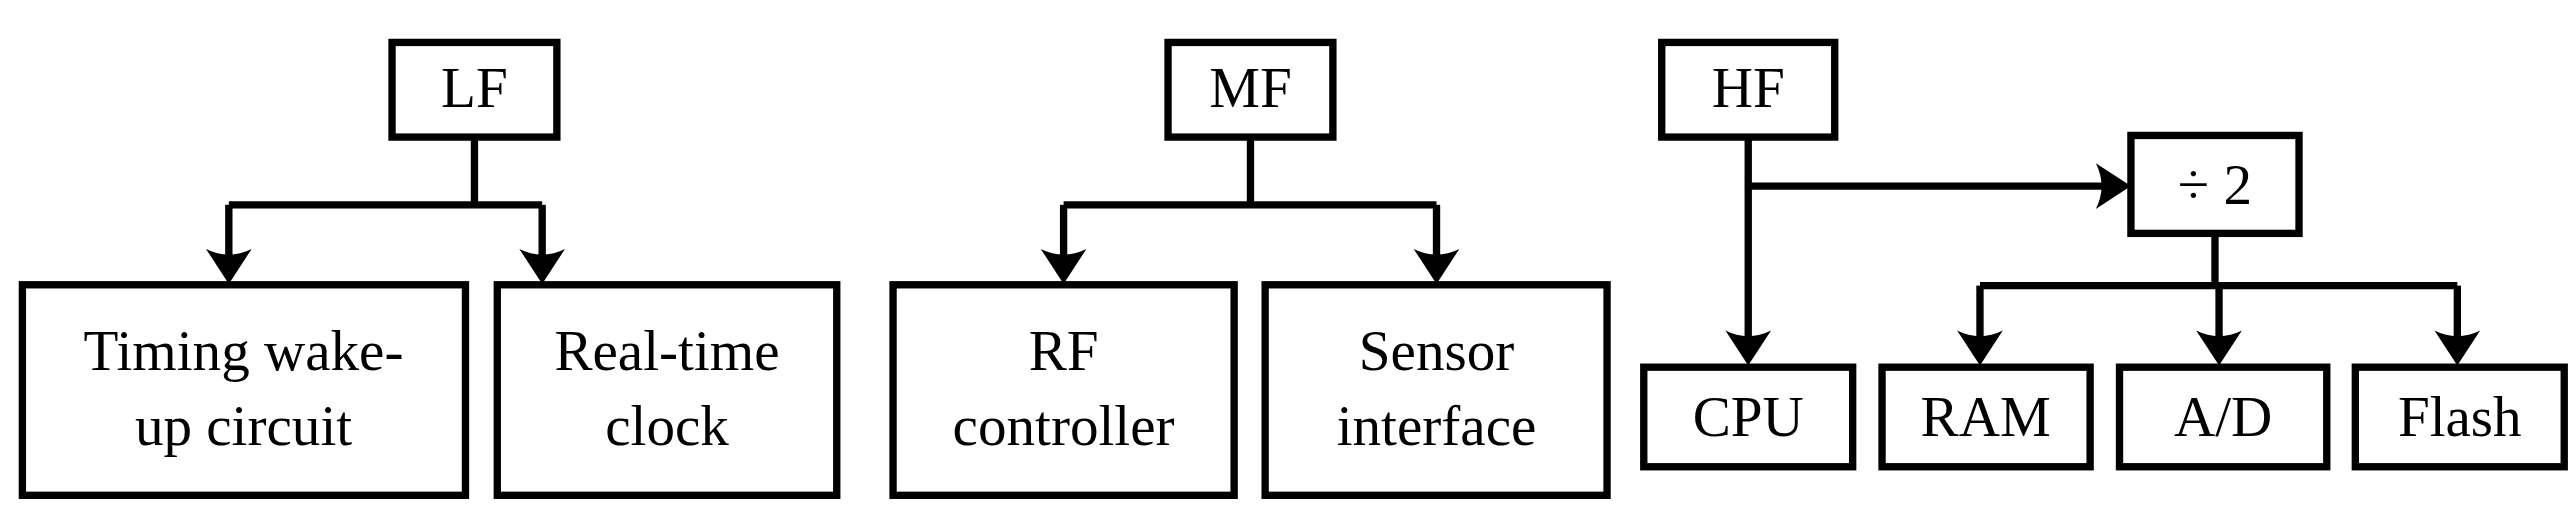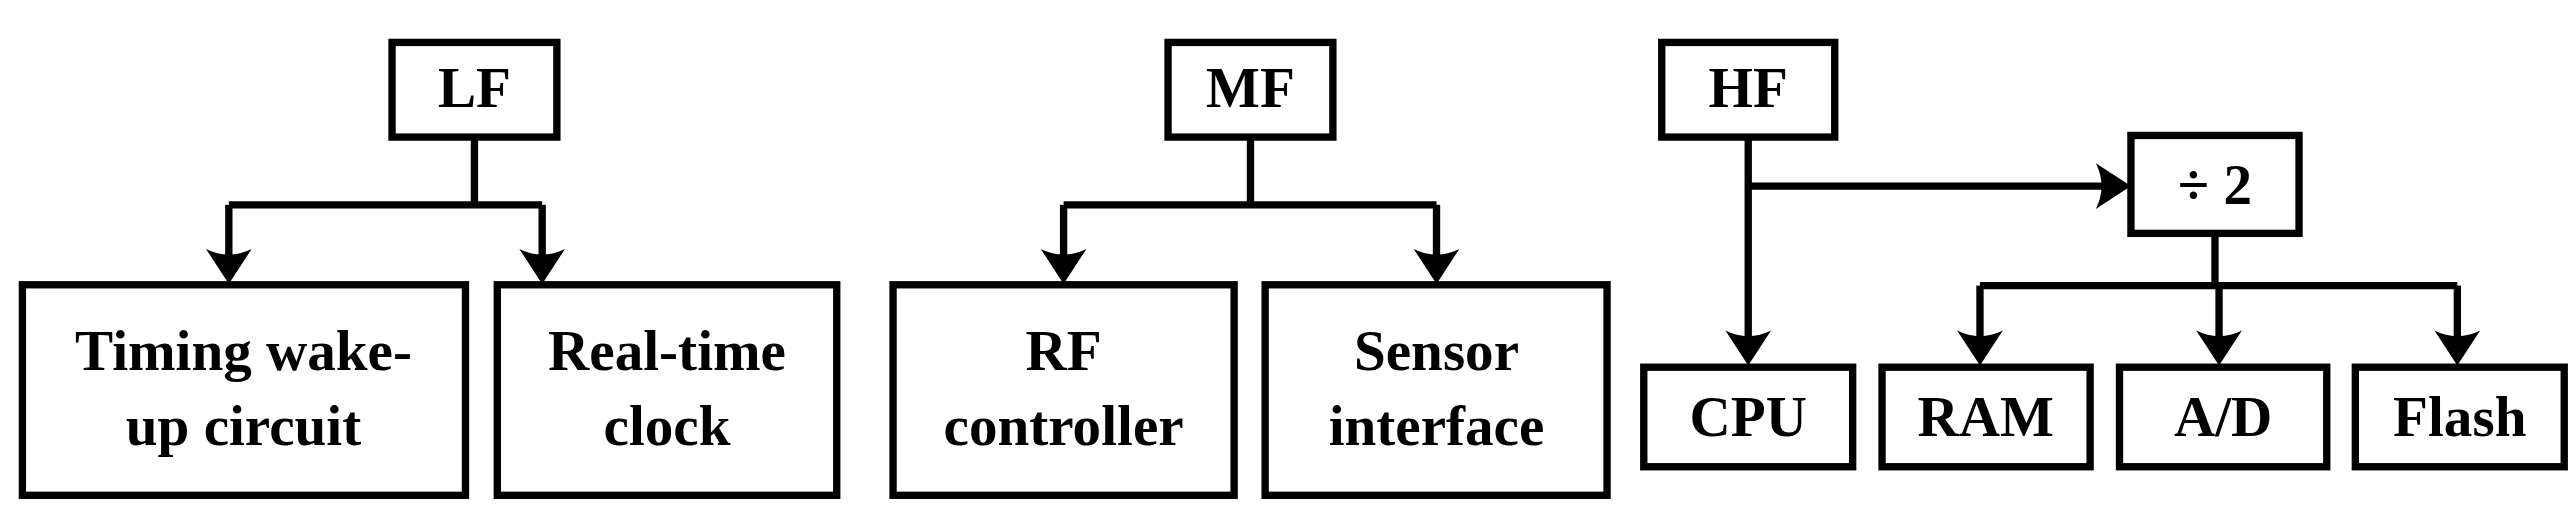--- a/index.html
+++ b/index.html
@@ -11,21 +11,20 @@
     width: 2576px;
     height: 510px;
     overflow: hidden;
     font-family: "Liberation Serif", "DejaVu Serif", serif;
   }
   #diagram-root {
     position: relative;
     width: 2576px;
     height: 510px;
     background: #ffffff;
-    font-weight: bold;
   }
   svg.diagram {
     display: block;
     width: 2576px;
     height: 510px;
   }
   .box-rect {
     fill: #ffffff;
     stroke: #000000;
     stroke-width: 9;

